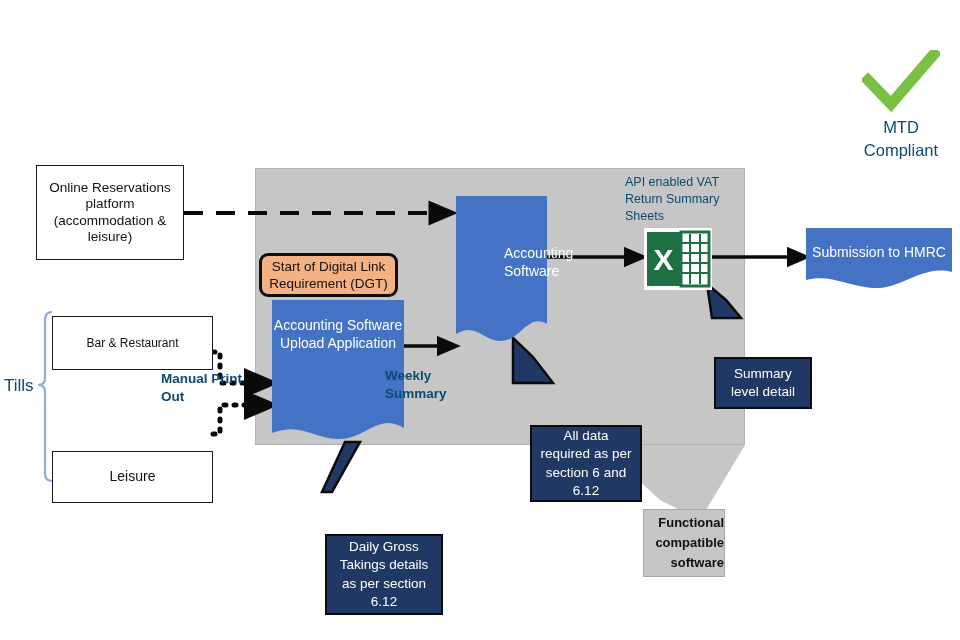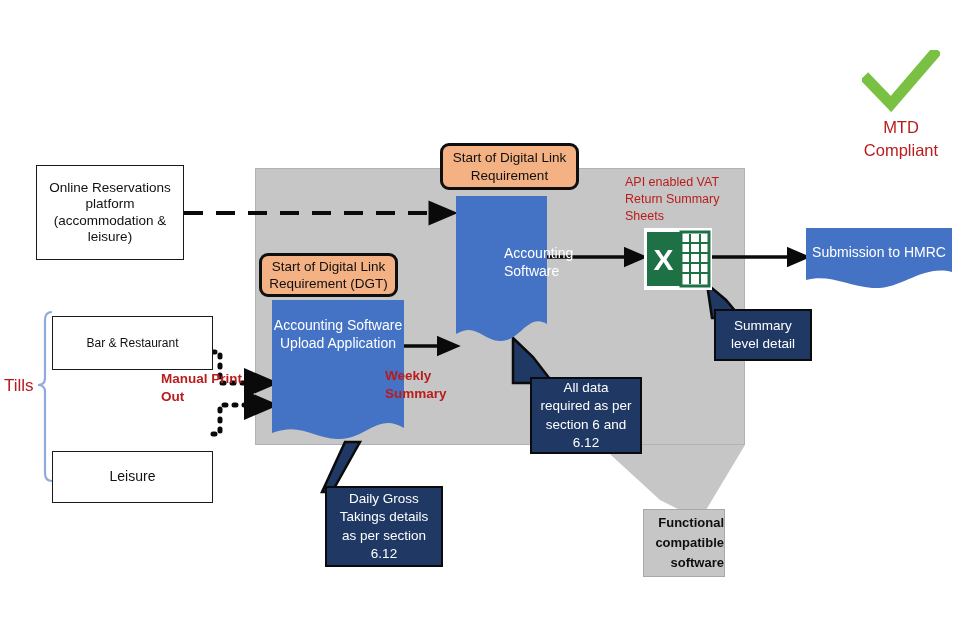--- a/index.html
+++ b/index.html
@@ -74,41 +74,42 @@
     border: 2.5px solid #0b0b0b;
     box-sizing: border-box;
     display: flex;
     align-items: center;
     justify-content: center;
     text-align: center;
     color: #ffffff;
     font-size: 13.5px;
     line-height: 1.35;
     padding: 2px 5px;
+    margin-top: 48px;
   }
 
   
   .grey-label-box {
     background: #c6c6c6;
     border: 1px solid #a9a9a9;
     box-sizing: border-box;
     display: flex;
     flex-direction: column;
     justify-content: center;
     text-align: left;
     color: #0f0f0f;
     font-size: 13px;
     font-weight: bold;
     line-height: 1.55;
     padding-left: 9px;
   }
 
   
   .plain-text {
-    color: #b91c1c;
+    color: #0c4a6e;
     line-height: 1.3;
   }
 
   svg.overlay {
     position: absolute;
     left: 0; top: 0;
     width: 960px; height: 640px;
     pointer-events: none;
     overflow: visible;
   }
@@ -208,23 +209,20 @@
         <line x1="46" y1="6" x2="46" y2="56"></line>
         <line x1="56" y1="6" x2="56" y2="56"></line>
       </g>
     </svg>
   </div>
 
   <div class="abs orange-box" style="left:259px; top:253px; width:139px; height:44px;">
     <span>Start of Digital Link Requirement (DGT)</span>
   </div>
 
-  <div class="abs orange-box" style="left:440px; top:143px; width:139px; height:47px;">
-    <span>Start of Digital Link Requirement</span>
-  </div>
 
   <div class="abs navy-box" style="left:325px; top:486px; width:118px; height:81px;">
     <span>Daily Gross Takings details as per section 6.12</span>
   </div>
 
   <div class="abs navy-box" style="left:530px; top:377px; width:112px; height:77px;">
     <span>All data required as per section 6 and 6.12</span>
   </div>
 
   <div class="abs navy-box" style="left:714px; top:309px; width:98px; height:52px;">

